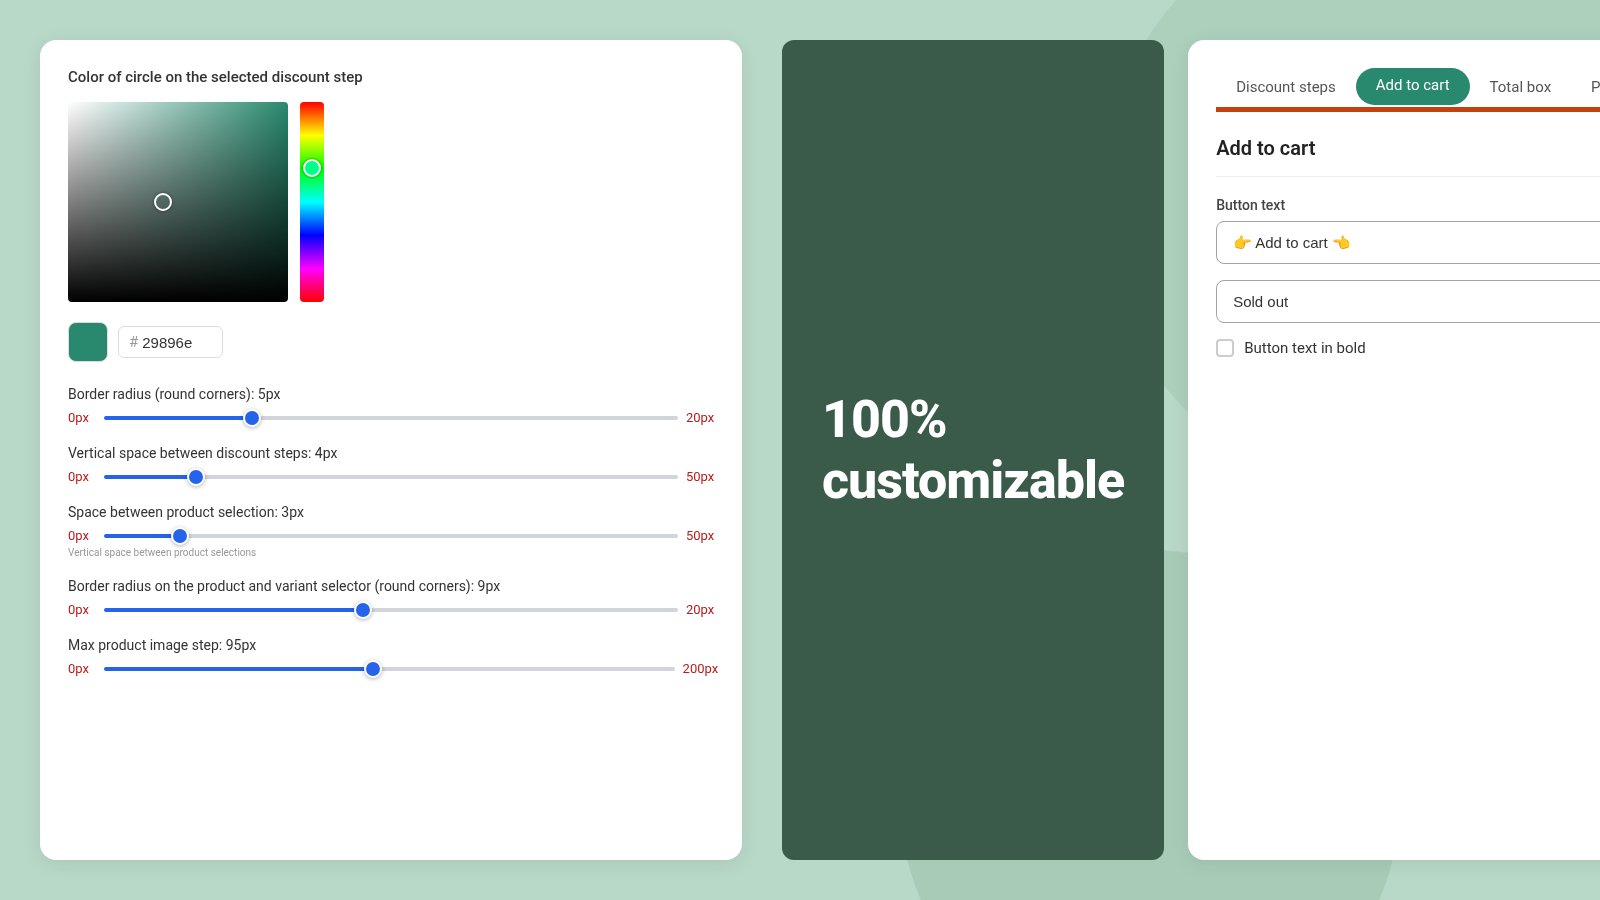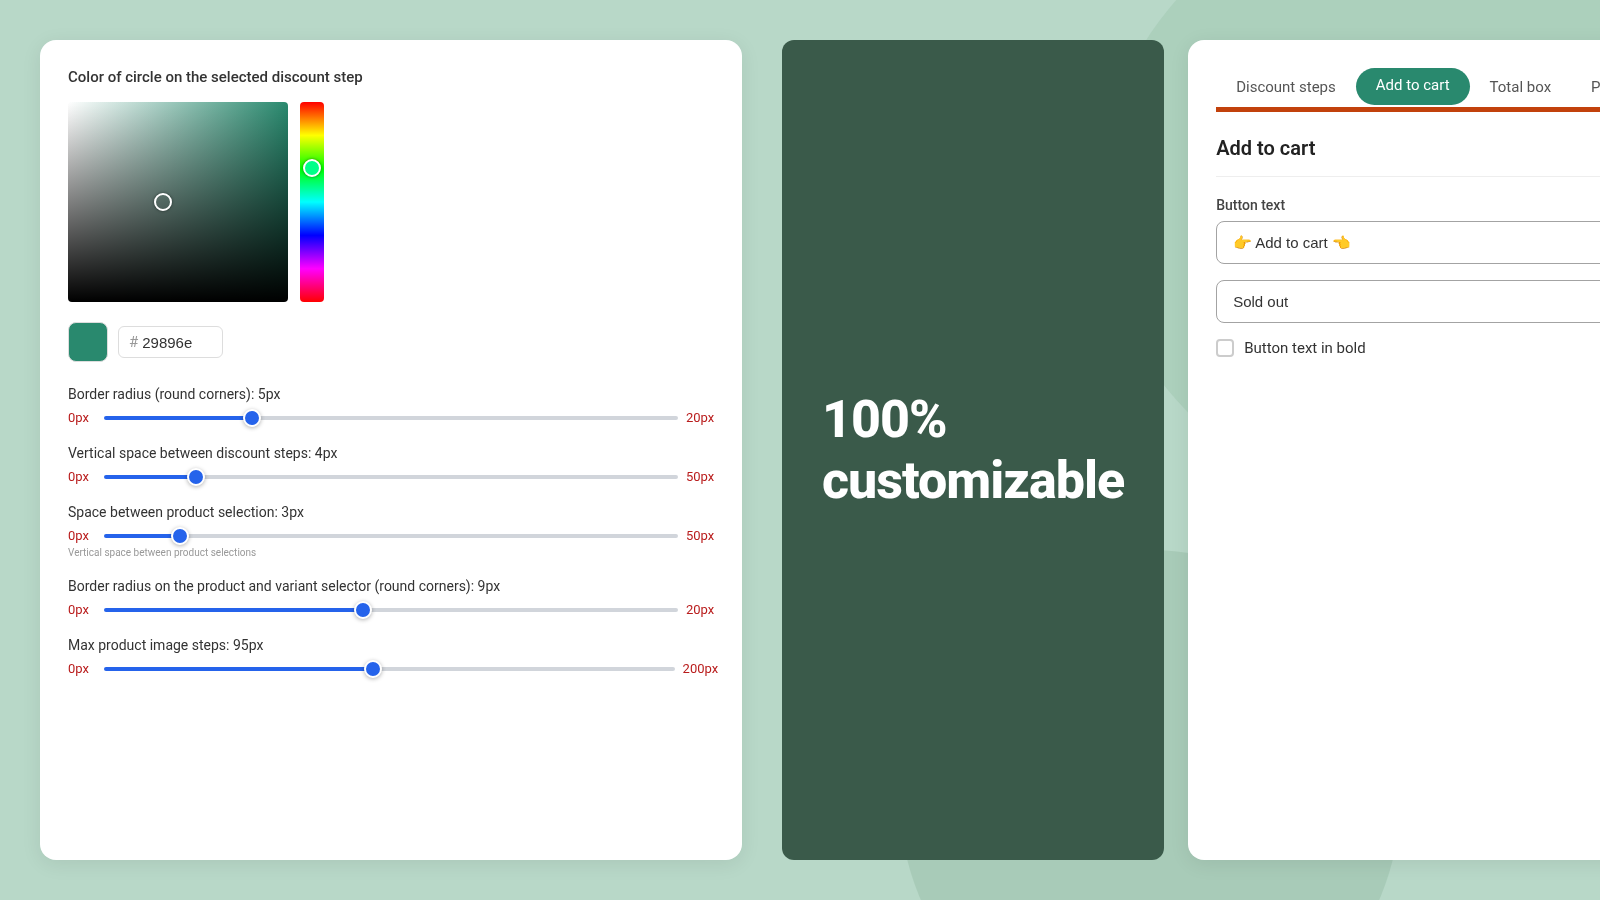--- a/index.html
+++ b/index.html
@@ -391,21 +391,21 @@
     <div class="slider-section">
       <div class="slider-label">Border radius on the product and variant selector (round corners): 9px</div>
       <div class="custom-slider-wrap">
         <span>0px</span>
         <input type="range" min="0" max="100" value="45" style="background: linear-gradient(to right, rgb(37, 99, 235) 45%, rgb(209, 213, 219) 45%);">
         <span>20px</span>
       </div>
     </div>
 
     <div class="slider-section">
-      <div class="slider-label">Max product image steps: 95px</div>
+      <div class="slider-label">Max product image step: 95px</div>
       <div class="custom-slider-wrap">
         <span>0px</span>
         <input type="range" min="0" max="100" value="47" style="background: linear-gradient(to right, rgb(37, 99, 235) 47%, rgb(209, 213, 219) 47%);">
         <span>200px</span>
       </div>
     </div>
   </div>
 
   <div class="right-panel">
     <div class="hero-banner">

